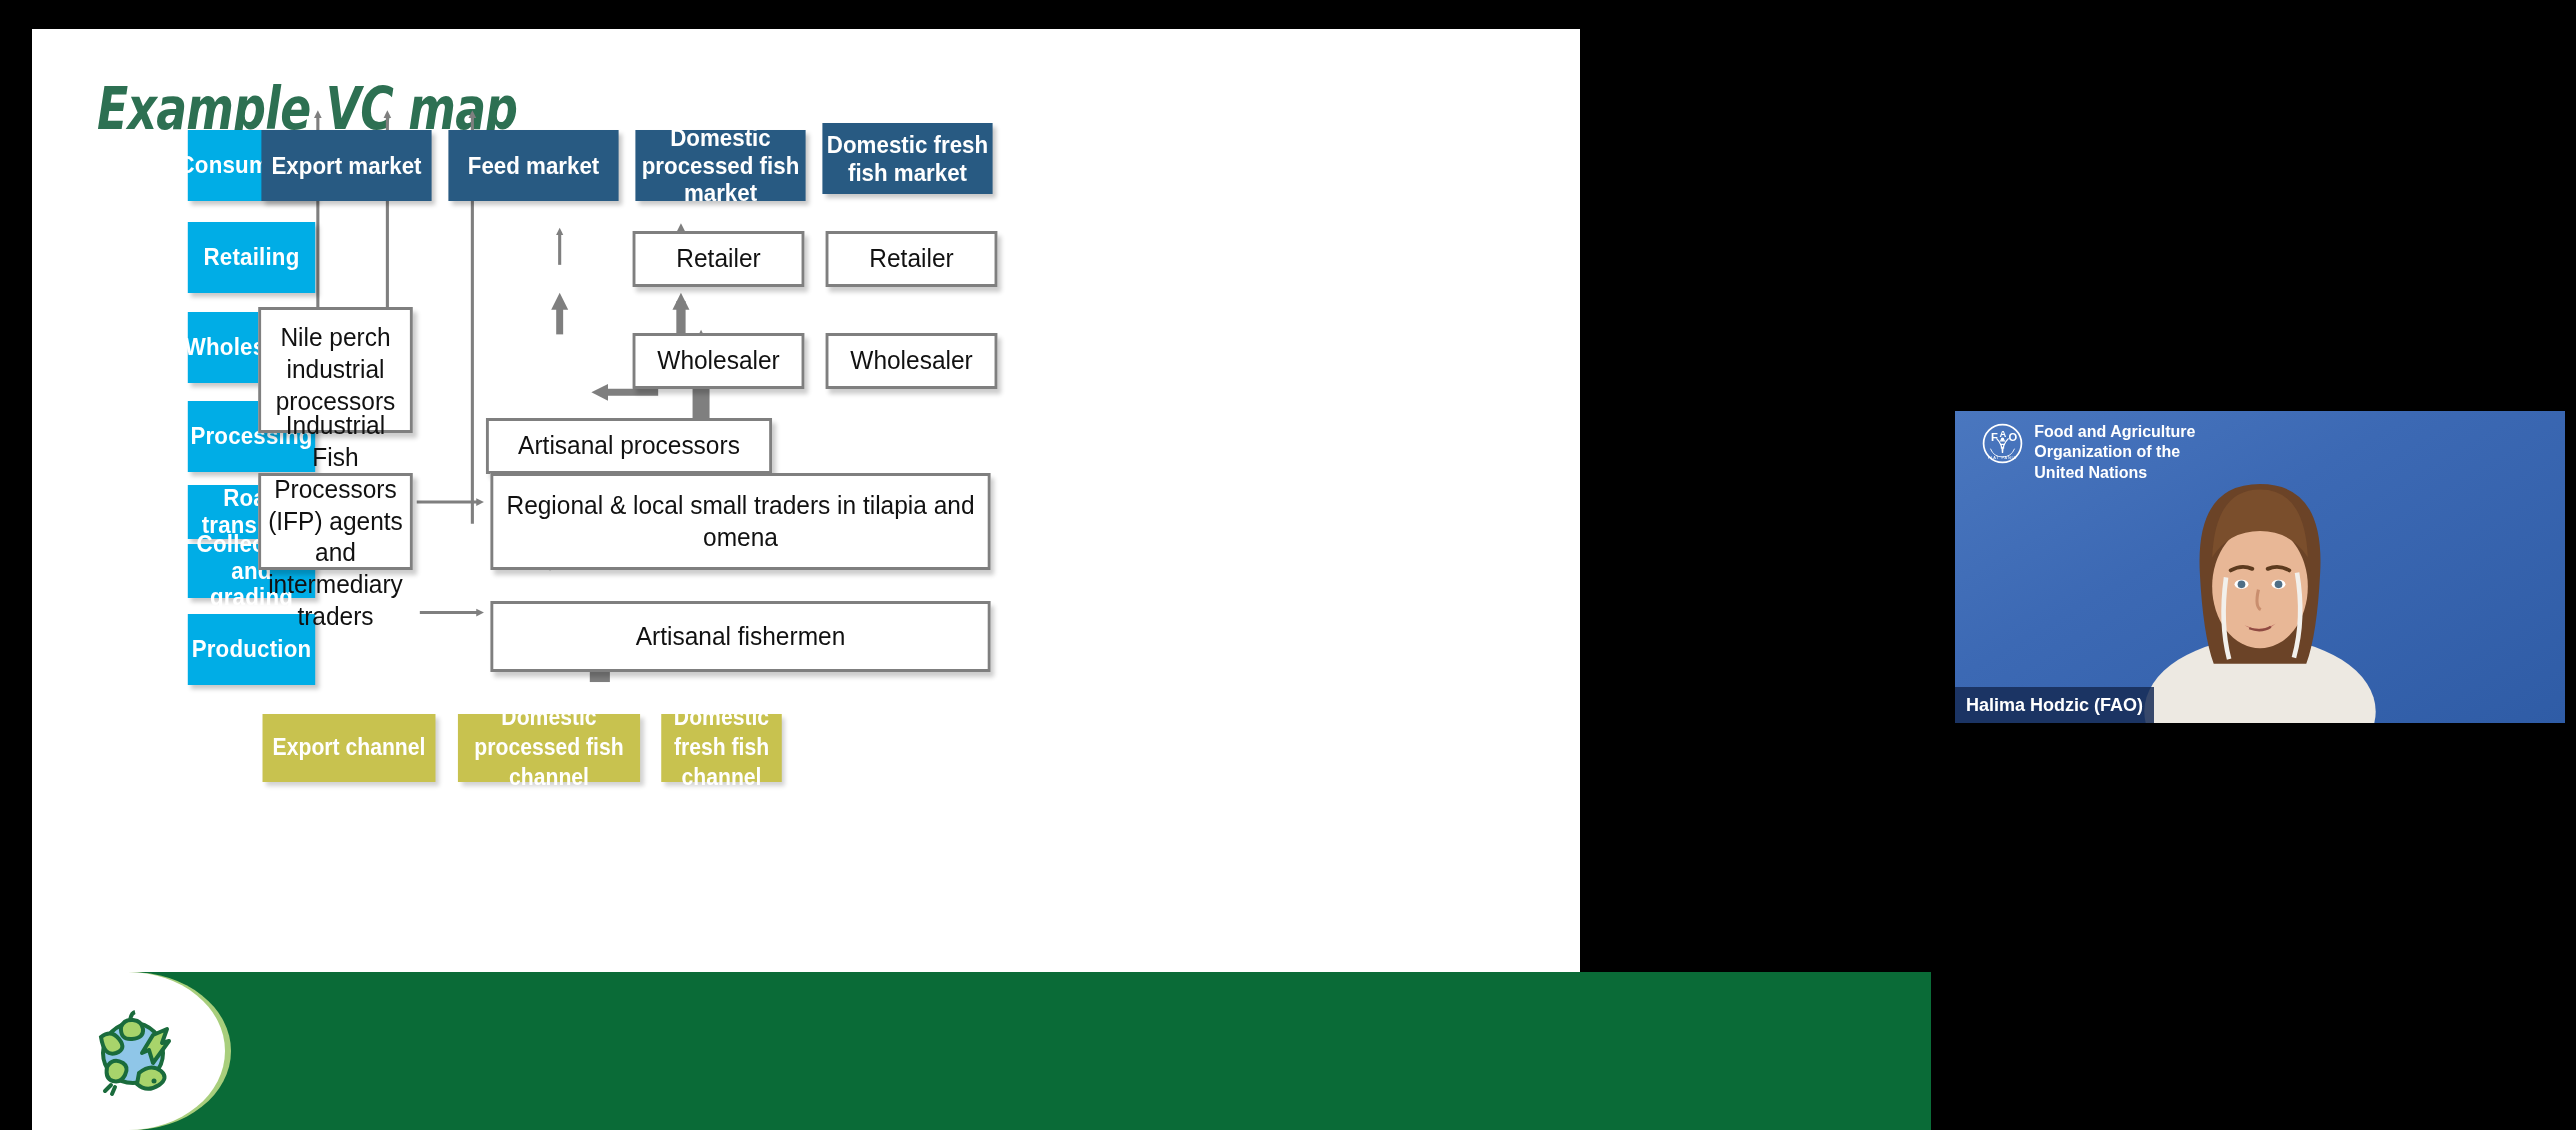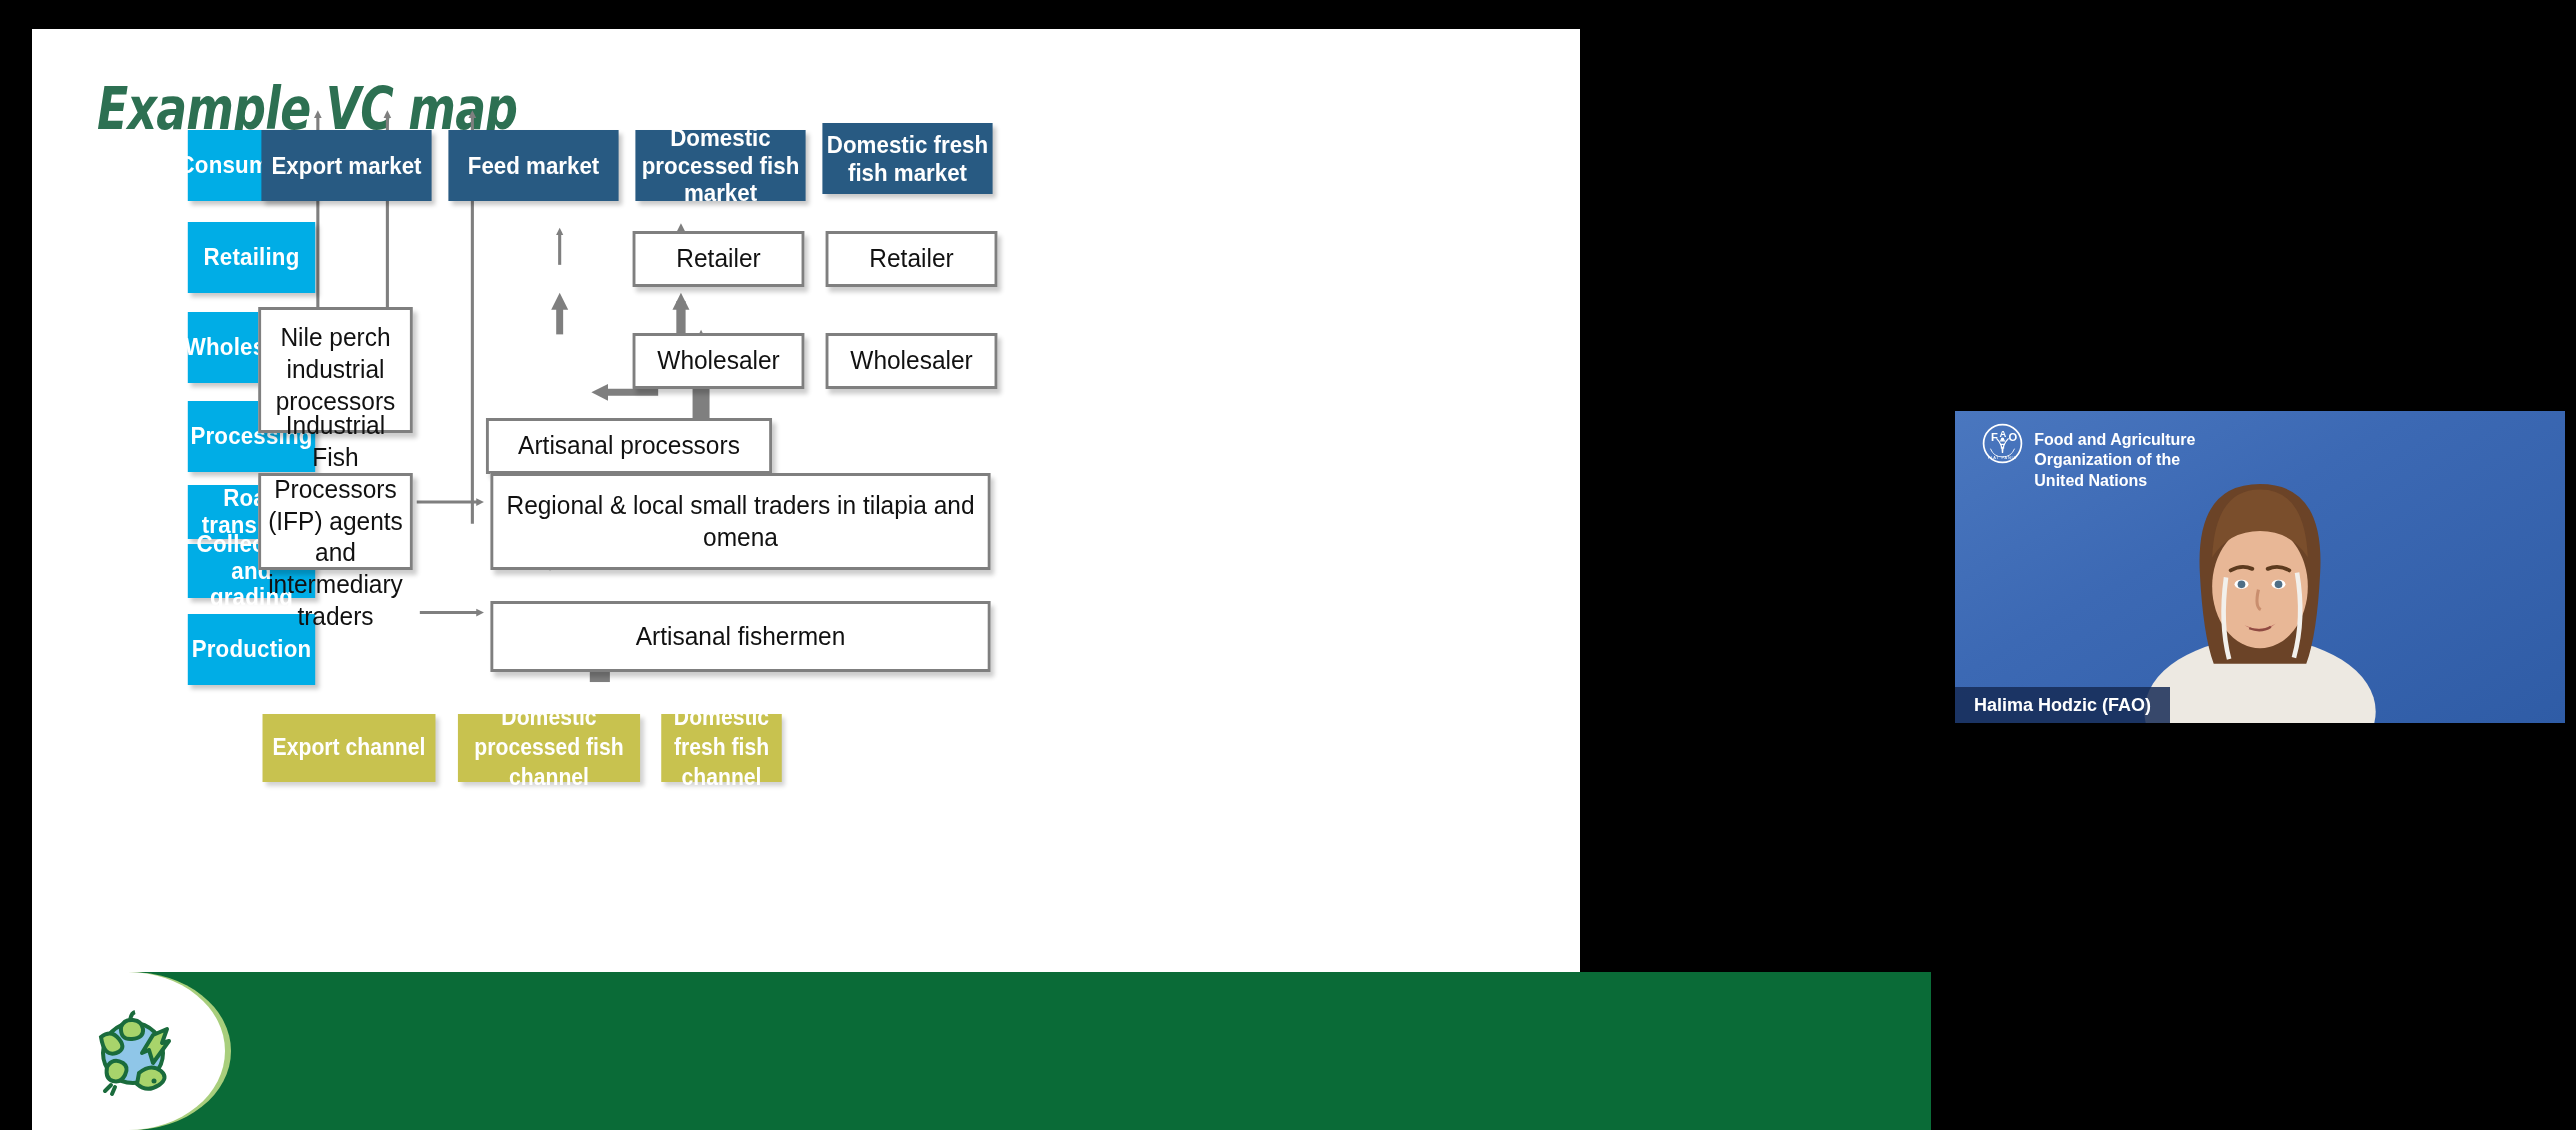--- a/index.html
+++ b/index.html
@@ -49,24 +49,24 @@
   #footer-rim{position:absolute;left:0;top:0;width:199px;height:158px;
               background:#A8CE7C;border-top-right-radius:100px 79px;
               border-bottom-right-radius:100px 79px;}
   #logo-mark{position:absolute;left:51px;top:29px;width:100px;height:100px;}
 
   
   #video{position:absolute;left:1955px;top:411px;width:610px;height:312px;overflow:hidden;
          background:linear-gradient(150deg,#4A77BF 0%,#3C69B4 40%,#2F5CA6 100%);}
   #vid-logo{position:absolute;left:25.5px;top:10.8px;display:flex;gap:10.8px;align-items:flex-start;}
   #fao-seal{width:43px;height:43px;flex:0 0 auto;}
-  #fao-words{color:#fff;font-size:16px;font-weight:bold;line-height:1.28;white-space:pre-line;margin-top:8px;}
+  #fao-words{color:#fff;font-size:16px;font-weight:bold;line-height:1.28;white-space:pre-line;}
   #person{position:absolute;left:158px;top:46px;width:294px;height:270px;}
   #nametag{position:absolute;left:0;bottom:0;height:36px;background:rgba(22,44,86,.85);
-           display:flex;align-items:center;padding:0 19px;}
+           display:flex;align-items:center;padding:0 11px;}
   #nametag span{color:#fff;font-size:18px;font-weight:bold;white-space:nowrap;}
 </style>
 </head>
 <body>
 
 <div id="slide">
 
   <div id="title">Example VC map</div>
 
   <svg id="wires" viewBox="0 0 2458 1387">

